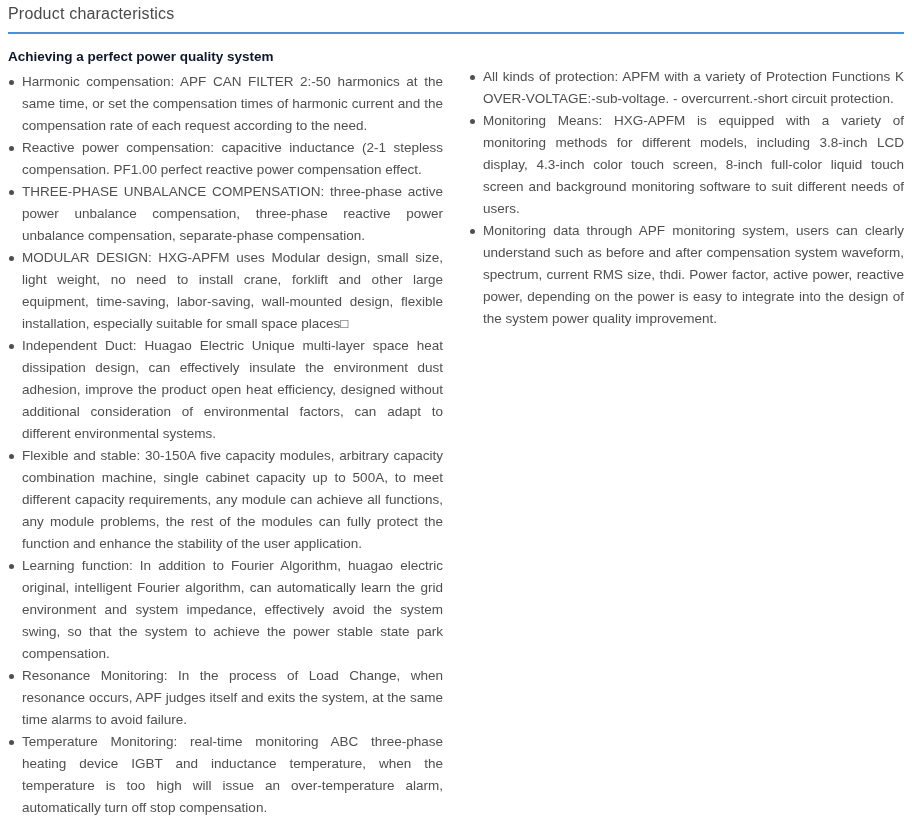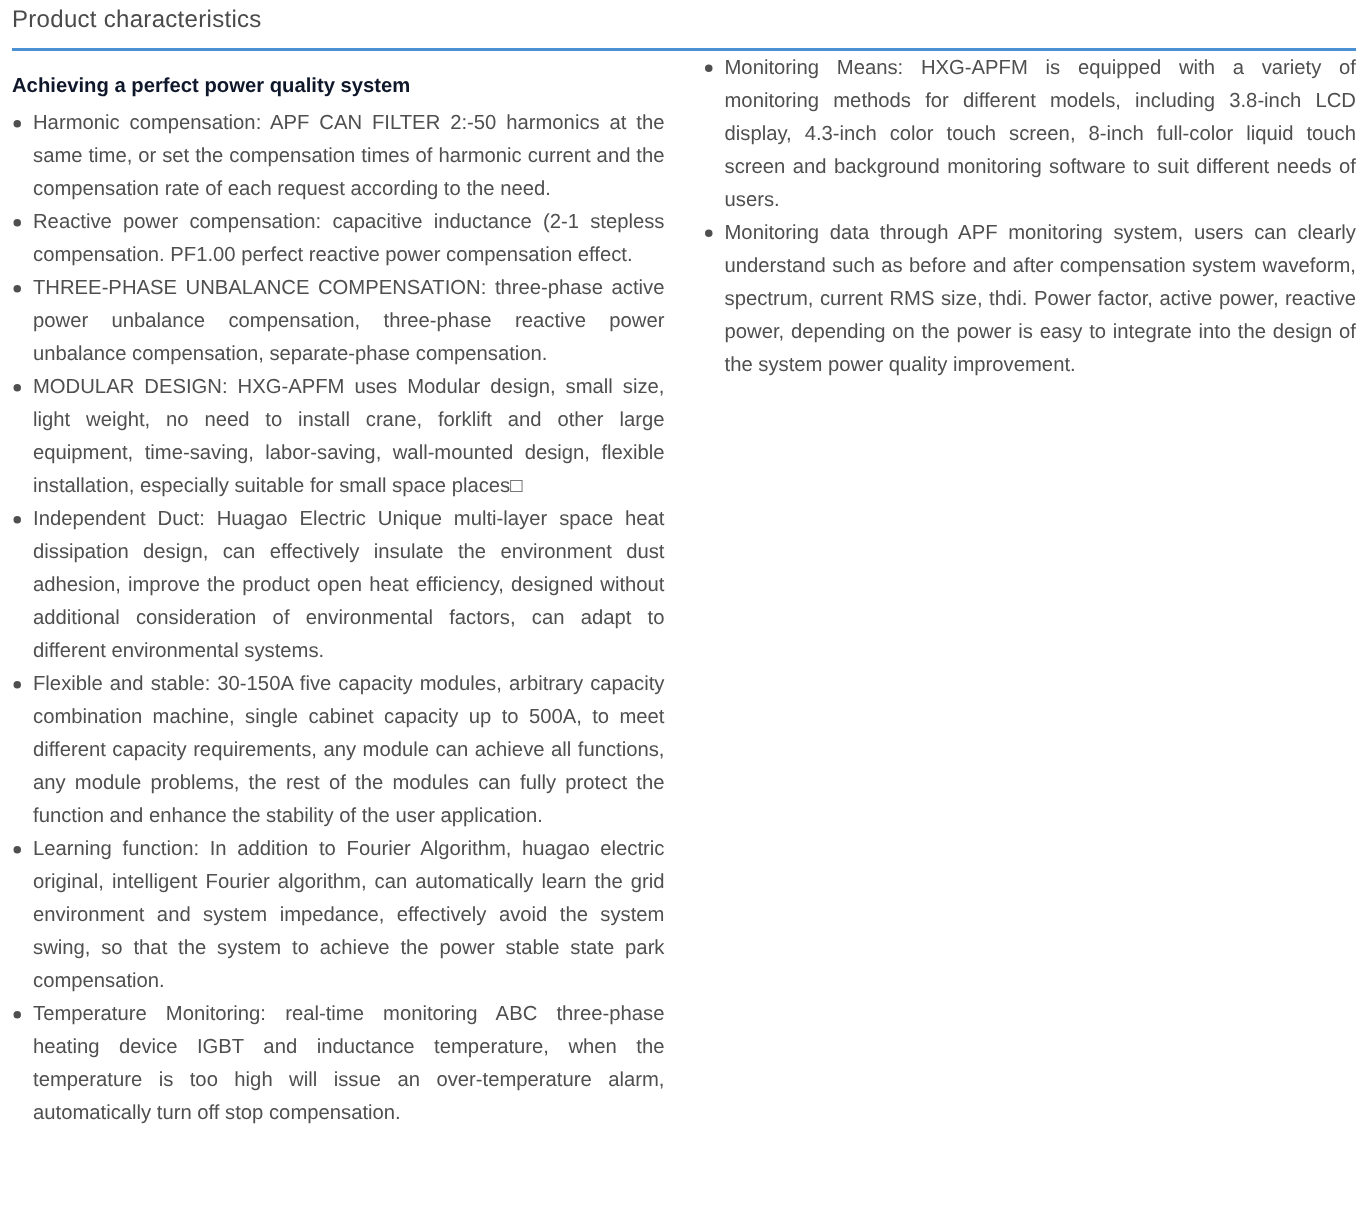--- a/index.html
+++ b/index.html
@@ -95,28 +95,34 @@
           <li>THREE-PHASE UNBALANCE COMPENSATION: three-phase active power unbalance compensation, three-phase reactive power unbalance compensation, separate-phase compensation.</li>
         </ul>
       </div>
 
       <div class="section">
         <ul class="bullets">
           <li>MODULAR DESIGN: HXG-APFM uses Modular design, small size, light weight, no need to install crane, forklift and other large equipment, time-saving, labor-saving, wall-mounted design, flexible installation, especially suitable for small space places□</li>
           <li>Independent Duct: Huagao Electric Unique multi-layer space heat dissipation design, can effectively insulate the environment dust adhesion, improve the product open heat efficiency, designed without additional consideration of environmental factors, can adapt to different environmental systems.</li>
           <li>Flexible and stable: 30-150A five capacity modules, arbitrary capacity combination machine, single cabinet capacity up to 500A, to meet different capacity requirements, any module can achieve all functions, any module problems, the rest of the modules can fully protect the function and enhance the stability of the user application.</li>
           <li>Learning function: In addition to Fourier Algorithm, huagao electric original, intelligent Fourier algorithm, can automatically learn the grid environment and system impedance, effectively avoid the system swing, so that the system to achieve the power stable state park compensation.</li>
+          <li>Resonance Monitoring: In the process of Load Change, when resonance occurs, APF judges itself and exits the system, at the same time alarms to avoid failure.</li>
           <li>Temperature Monitoring: real-time monitoring ABC three-phase heating device IGBT and inductance temperature, when the temperature is too high will issue an over-temperature alarm, automatically turn off stop compensation.</li>
         </ul>
       </div>
 
     </div>
 
     <div class="col">
 
+      <div class="section no-heading">
+        <ul class="bullets">
+          <li>All kinds of protection: APFM with a variety of Protection Functions K OVER-VOLTAGE:-sub-voltage. - overcurrent.-short circuit protection.</li>
+        </ul>
+      </div>
 
       <div class="section">
         <ul class="bullets">
           <li>Monitoring Means: HXG-APFM is equipped with a variety of monitoring methods for different models, including 3.8-inch LCD display, 4.3-inch color touch screen, 8-inch full-color liquid touch screen and background monitoring software to suit different needs of users.</li>
           <li>Monitoring data through APF monitoring system, users can clearly understand such as before and after compensation system waveform, spectrum, current RMS size, thdi. Power factor, active power, reactive power, depending on the power is easy to integrate into the design of the system power quality improvement.</li>
         </ul>
       </div>
 
     </div>
 

